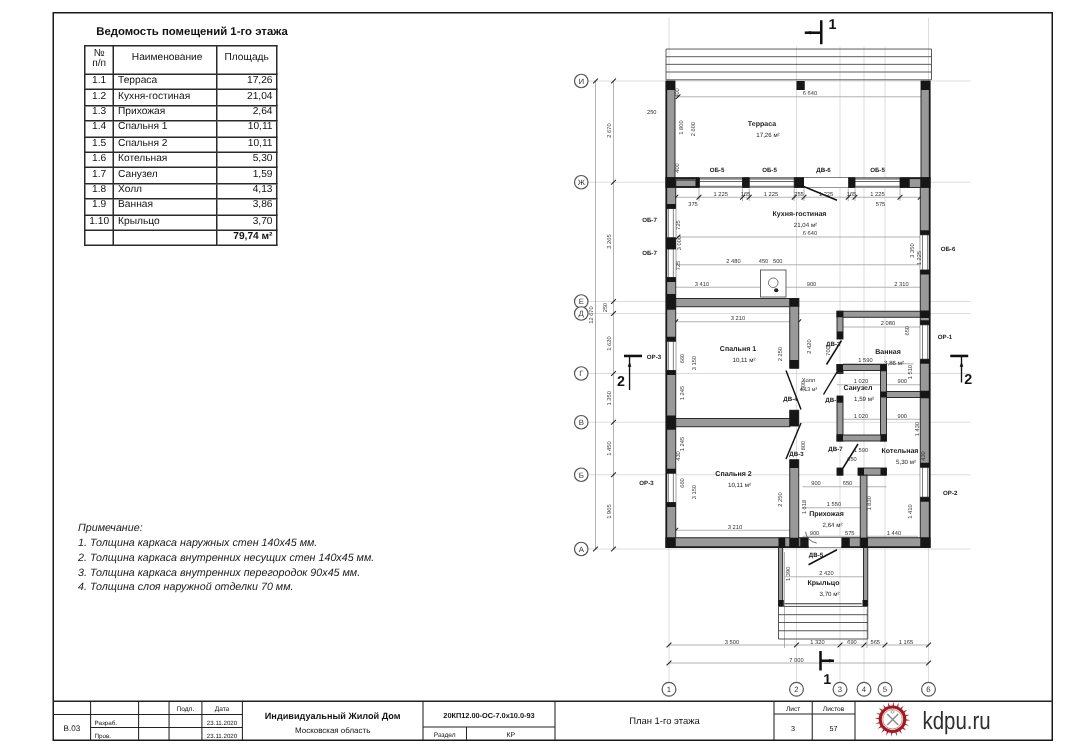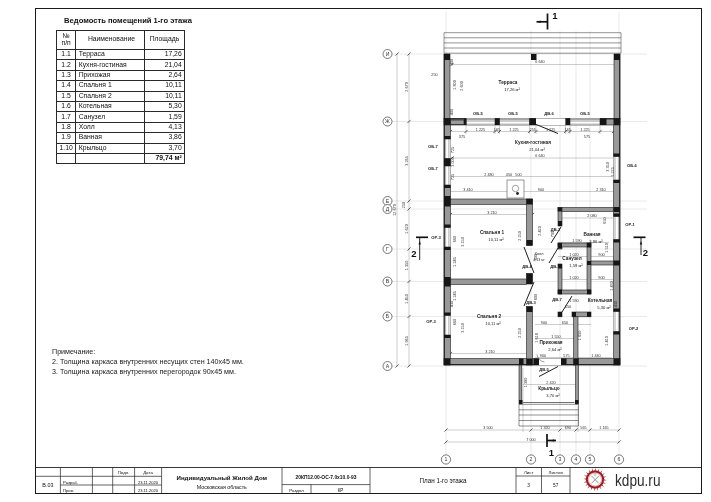--- a/index.html
+++ b/index.html
@@ -5,21 +5,21 @@
 #page{position:relative;width:711px;height:502px;background:#ffffff;overflow:hidden;
  font-family:"Liberation Sans",sans-serif;}
 #frame{position:absolute;left:35px;top:8px;width:665px;height:484px;border:1.7px solid #1a1a1a;}
 #ttl{position:absolute;left:56px;top:16px;width:144px;text-align:center;font-size:7.6px;font-weight:bold;color:#111;}
 table{position:absolute;left:56px;top:29.5px;border-collapse:collapse;table-layout:fixed;}
 td{border:0.8px solid #2a2a2a;font-size:6.8px;color:#111;padding:0;height:9.4px;line-height:1;}
 td.n{width:18.2px;text-align:center;}
 td.m{width:65.5px;padding-left:2.5px;}
 td.p{width:36.5px;text-align:right;padding-right:2px;}
 td.h{text-align:center;font-size:6.8px;}
-#notes{position:absolute;left:52px;top:348px;width:215px;font-size:7.15px;color:#1a1a1a;line-height:9.85px;}
+#notes{position:absolute;left:52px;top:348px;width:215px;font-size:7.15px;color:#1a1a1a;line-height:9.85px;font-style:italic;}
 #notes div.i{padding-left:9px;text-indent:-9px;}
 svg{position:absolute;left:0;top:0;font-family:"Liberation Sans",sans-serif;}
 </style></head>
 <body>
 <div id="page">
 <div id="frame"></div>
 <div id="ttl">Ведомость помещений 1-го этажа</div>
 <table>
 <tbody>
         <tr>
@@ -79,22 +79,24 @@
         </tr>
 <tr>
           <td class="n"></td>
           <td class="m"></td>
           <td class="p" style="font-weight:bold;">79,74 м²</td>
         </tr>
 </tbody>
     </table>
 <div id="notes">
 <div>Примечание:</div>
+<div>1. Толщина каркаса наружных стен 140х45 мм.</div>
 <div>2. Толщина каркаса внутренних несущих стен 140х45 мм.</div>
 <div>3. Толщина каркаса внутренних перегородок 90х45 мм.</div>
+<div>4. Толщина слоя наружной отделки 70 мм.</div>
 </div>
 <svg width="711" height="502" viewBox="0 0 711 502">
 <line x1="446" y1="12" x2="446" y2="455" stroke="#d2d2d2" stroke-width="0.5"></line>
 <line x1="531" y1="31" x2="531" y2="455" stroke="#d2d2d2" stroke-width="0.5"></line>
 <line x1="560" y1="31" x2="560" y2="455" stroke="#d2d2d2" stroke-width="0.5"></line>
 <line x1="576" y1="31" x2="576" y2="455" stroke="#d2d2d2" stroke-width="0.5"></line>
 <line x1="590" y1="31" x2="590" y2="455" stroke="#d2d2d2" stroke-width="0.5"></line>
 <line x1="619" y1="12" x2="619" y2="455" stroke="#d2d2d2" stroke-width="0.5"></line>
 <line x1="391" y1="54" x2="647" y2="54" stroke="#d2d2d2" stroke-width="0.5"></line>
 <line x1="391" y1="121.5" x2="647" y2="121.5" stroke="#d2d2d2" stroke-width="0.5"></line>

